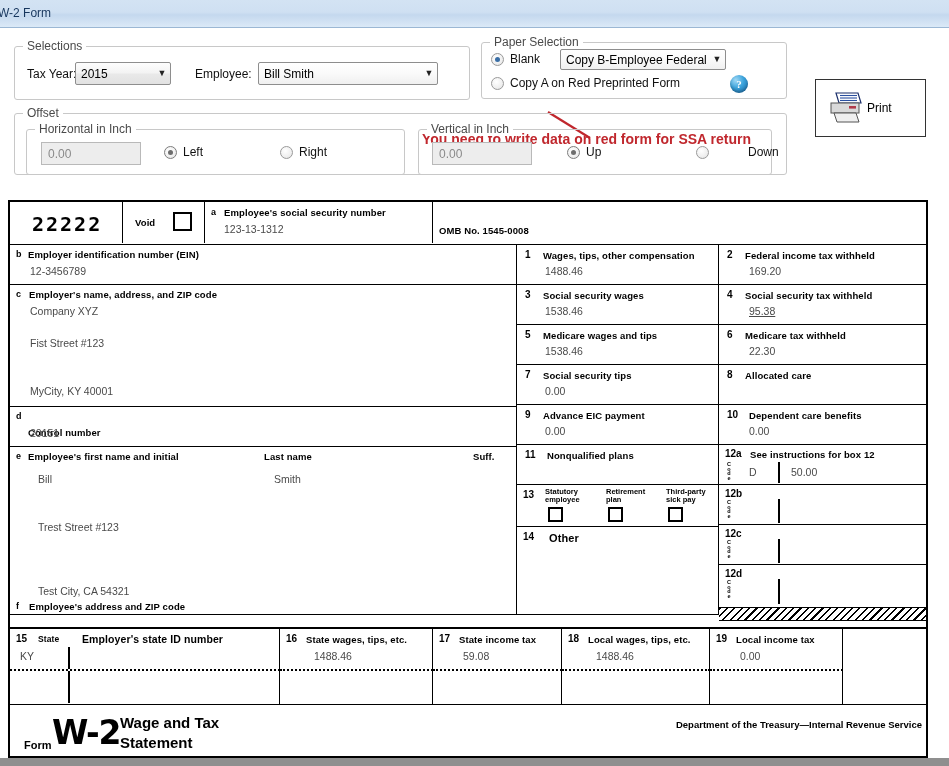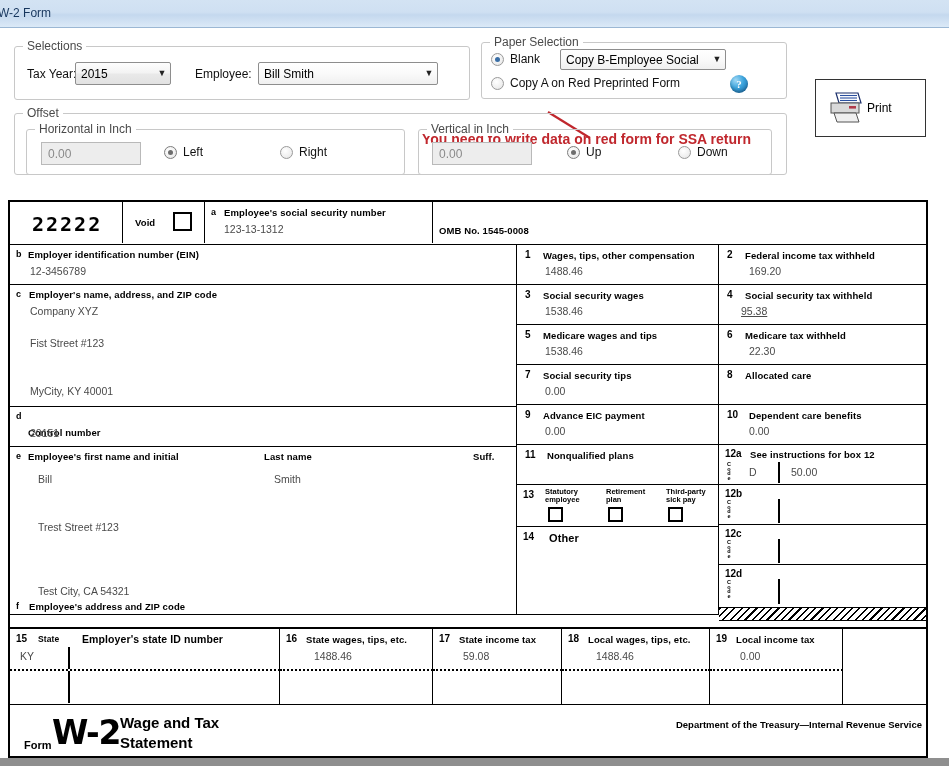--- a/index.html
+++ b/index.html
@@ -198,21 +198,21 @@
     </div>
   </div>
 
   <div class="gbox" style="left:481px;top:14px;width:306px;height:57px;">
     <span class="glabel">Paper Selection</span>
     <div class="radio on" style="left:9px;top:9px;">
       <span class="dot"></span>
       <span class="rlab">Blank</span>
     </div>
     <div class="combo flat" style="left:78px;top:6px;width:166px;height:21px;">
-      <span class="ctext">Copy B-Employee Social</span>
+      <span class="ctext">Copy B-Employee Federal</span>
       <span class="carrow">▼</span>
     </div>
     <div class="radio" style="left:9px;top:33px;">
       <span class="dot"></span>
       <span class="rlab">Copy A on Red Preprinted Form</span>
     </div>
     <div class="globe" style="left:248px;top:32px;">
       <span>?</span>
     </div>
   </div>
@@ -256,21 +256,21 @@
 
   <div class="gbox" style="left:418px;top:101px;width:354px;height:46px;">
     <span class="glabel">Vertical in Inch</span>
     <div class="tbox" style="left:13px;top:12px;width:100px;height:23px;">
       <span>0.00</span>
     </div>
     <div class="radio onDark" style="left:148px;top:15px;">
       <span class="dot"></span>
       <span class="rlab">Up</span>
     </div>
-    <div class="radio" style="left:259px;top:15px;">
+    <div class="radio" style="left:277px;top:15px;gap:33px;">
       <span class="dot"></span>
       <span class="rlab">Down</span>
     </div>
   </div>
 </div>
 
 <div id="w2">
 
   <div class="cell bb" style="left:0;top:0;width:916px;height:43px;">
     <div class="valbig" style="left:22px;top:10px;">22222</div>
@@ -333,21 +333,21 @@
   </div>
 
   <div class="cell bb br" style="left:507px;top:83px;width:202px;height:40px;">
     <span class="capnum" style="left:8px;top:4px;">3</span>
     <span class="cap" style="left:26px;top:5px;">Social security wages</span>
     <span class="val" style="left:28px;top:20px;">1538.46</span>
   </div>
   <div class="cell bb" style="left:709px;top:83px;width:207px;height:40px;">
     <span class="capnum" style="left:8px;top:4px;">4</span>
     <span class="cap" style="left:26px;top:5px;">Social security tax withheld</span>
-    <span class="val" style="left:22px;top:20px;text-decoration:underline;">95.38</span>
+    <span class="val" style="left:30px;top:20px;text-decoration:underline;">95.38</span>
   </div>
 
   <div class="cell bb br" style="left:507px;top:123px;width:202px;height:40px;">
     <span class="capnum" style="left:8px;top:4px;">5</span>
     <span class="cap" style="left:26px;top:5px;">Medicare wages and tips</span>
     <span class="val" style="left:28px;top:20px;">1538.46</span>
   </div>
   <div class="cell bb" style="left:709px;top:123px;width:207px;height:40px;">
     <span class="capnum" style="left:8px;top:4px;">6</span>
     <span class="cap" style="left:26px;top:5px;">Medicare tax withheld</span>

